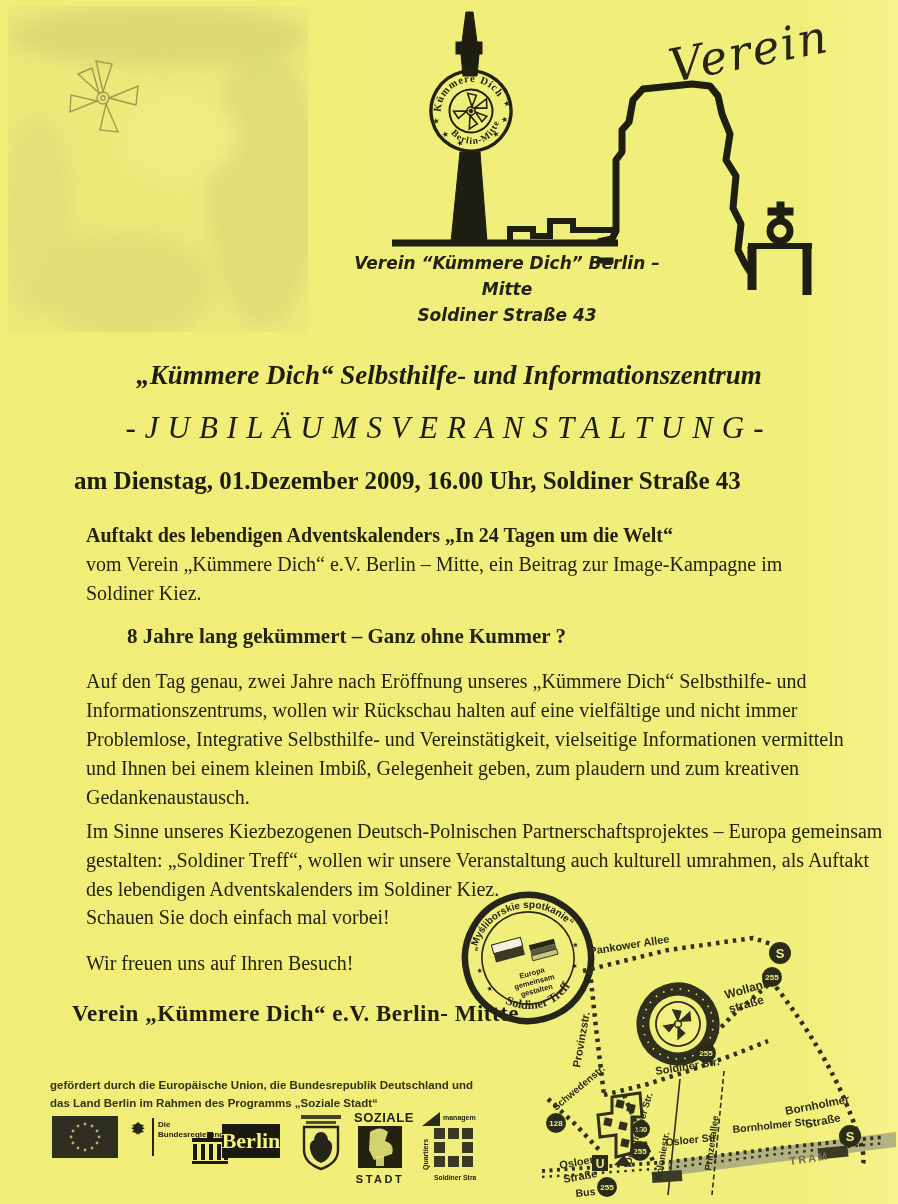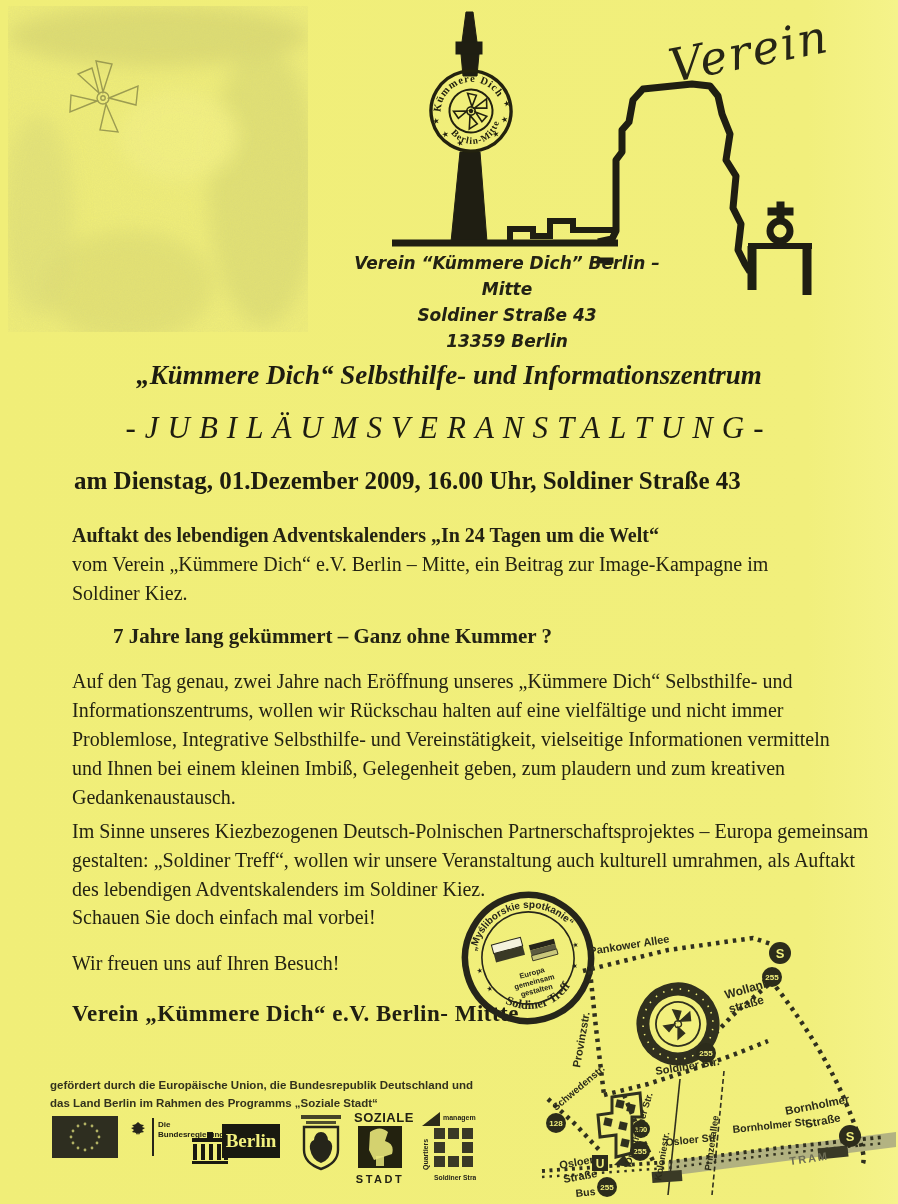--- a/index.html
+++ b/index.html
@@ -10,28 +10,28 @@
   
   .verein-script{font-family:"DejaVu Serif",serif;font-style:italic;font-size:46px;
      transform:rotate(-11deg);letter-spacing:2px;color:#262516;font-weight:500;}
   .address{width:330px;text-align:center;font-family:"DejaVu Sans",sans-serif;
      font-style:italic;font-weight:bold;font-size:17px;line-height:26px;color:#232214;}
   
   .h-sub{width:898px;text-align:center;font-weight:bold;font-style:italic;font-size:27px;color:#1d1c10;}
   .h-main{width:898px;text-align:center;font-style:italic;font-size:31px;letter-spacing:9px;color:#1d1c10;}
   .h-date{font-weight:bold;font-size:25px;color:#1d1c10;}
   
-  .para{font-size:20px;line-height:29px;color:#242313;}
+  .para{font-size:20px;line-height:29px;color:#242313;margin-left:14px;}
   .bold{font-weight:bold;}
   .sig{font-weight:bold;font-size:23px;letter-spacing:.5px;}
   
   .funding{font-family:"Liberation Sans",sans-serif;font-weight:bold;font-size:11.5px;
      line-height:18px;color:#33321d;}
   .berlin-box{background:#191910;color:#f2f07e;font-family:"Liberation Serif",serif;
-     font-weight:bold;font-size:19px;display:flex;align-items:center;justify-content:center;}
+     font-weight:bold;font-size:22px;display:flex;align-items:center;justify-content:center;}
   .lgtxt{font-family:"Liberation Sans",sans-serif;font-weight:bold;color:#232214;}
   svg text{font-family:"Liberation Sans",sans-serif;}
   .sv-serif{font-family:"Liberation Serif",serif;}
 </style>
 </head>
 <body>
 
 <div class="page">
 
   <svg class="abs" style="left:8px;top:6px" width="300" height="326" viewBox="0 0 300 326">
@@ -119,30 +119,29 @@
         <path d="M-2,4 L-6,17 L3,14 Z"></path>
         <path d="M4,2 L14,9 L8,13 Z"></path>
       </g>
     </g>
   </svg>
 
   <div class="abs address" style="left:342px;top:250px">
     <div>Verein “Kümmere Dich” Berlin –</div>
     <div>Mitte</div>
     <div>Soldiner Straße 43</div>
-    <div>13359 Berlin</div>
   </div>
 
   <div class="abs h-sub" style="left:0;top:360px">„Kümmere Dich“ Selbsthilfe- und Informationszentrum</div>
   <div class="abs h-main" style="left:0;top:410px">-JUBILÄUMSVERANSTALTUNG-</div>
   <div class="abs h-date" style="left:74px;top:467px">am Dienstag, 01.Dezember 2009, 16.00 Uhr, Soldiner Straße 43</div>
 
   <div class="abs para bold" style="left:72px;top:521px;width:780px">Auftakt des lebendigen Adventskalenders „In 24 Tagen um die Welt“</div>
   <div class="abs para" style="left:72px;top:550px;width:760px">vom Verein „Kümmere Dich“ e.V. Berlin – Mitte, ein Beitrag zur Image-Kampagne im Soldiner Kiez.</div>
-  <div class="abs para bold" style="left:113px;top:622px;font-size:21px">7 Jahre lang gekümmert – Ganz ohne Kummer ?</div>
+  <div class="abs para bold" style="left:113px;top:622px;font-size:21px">8 Jahre lang gekümmert – Ganz ohne Kummer ?</div>
   <div class="abs para" style="left:72px;top:667px;width:792px">Auf den Tag genau, zwei Jahre nach Eröffnung unseres „Kümmere Dich“ Selbsthilfe- und Informationszentrums, wollen wir Rückschau halten auf eine vielfältige und nicht immer Problemlose, Integrative Selbsthilfe- und Vereinstätigkeit, vielseitige Informationen vermitteln und Ihnen bei einem kleinen Imbiß, Gelegenheit geben, zum plaudern und zum kreativen Gedankenaustausch.</div>
   <div class="abs para" style="left:72px;top:903px">Schauen Sie doch einfach mal vorbei!</div>
   <div class="abs para" style="left:72px;top:817px;width:800px">Im Sinne unseres Kiezbezogenen Deutsch-Polnischen Partnerschaftsprojektes – Europa gemeinsam gestalten: „Soldiner Treff“, wollen wir unsere Veranstaltung auch kulturell umrahmen, als Auftakt des lebendigen Adventskalenders im Soldiner Kiez.</div>
   <div class="abs para" style="left:72px;top:949px">Wir freuen uns auf Ihren Besuch!</div>
   <div class="abs sig" style="left:72px;top:1001px">Verein „Kümmere Dich“ e.V. Berlin- Mittte</div>
 
   <svg class="abs" style="left:458px;top:888px" width="140" height="140" viewBox="0 0 140 140">
     <defs>
       <path id="s-top" d="M 16,74 A 54,54 0 0 1 124,74"></path>
       <path id="s-bot" d="M 22,82 A 49,49 0 0 0 118,82"></path>

